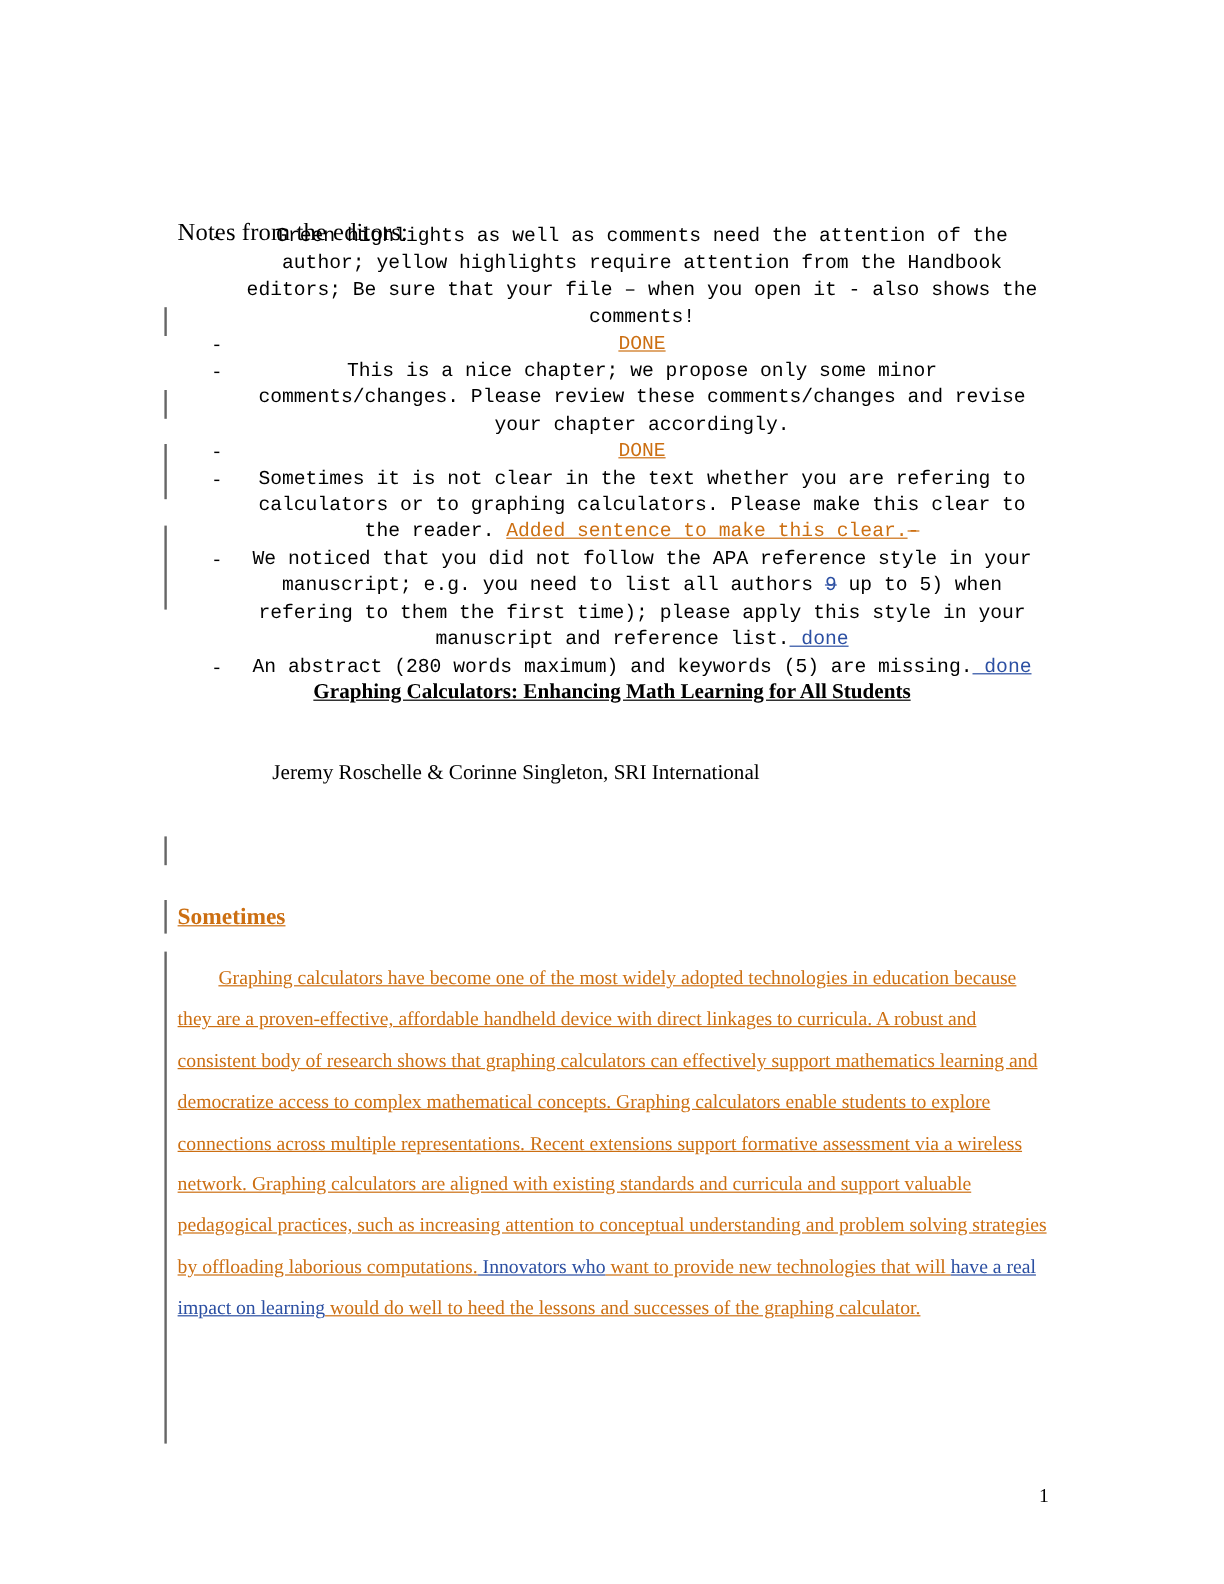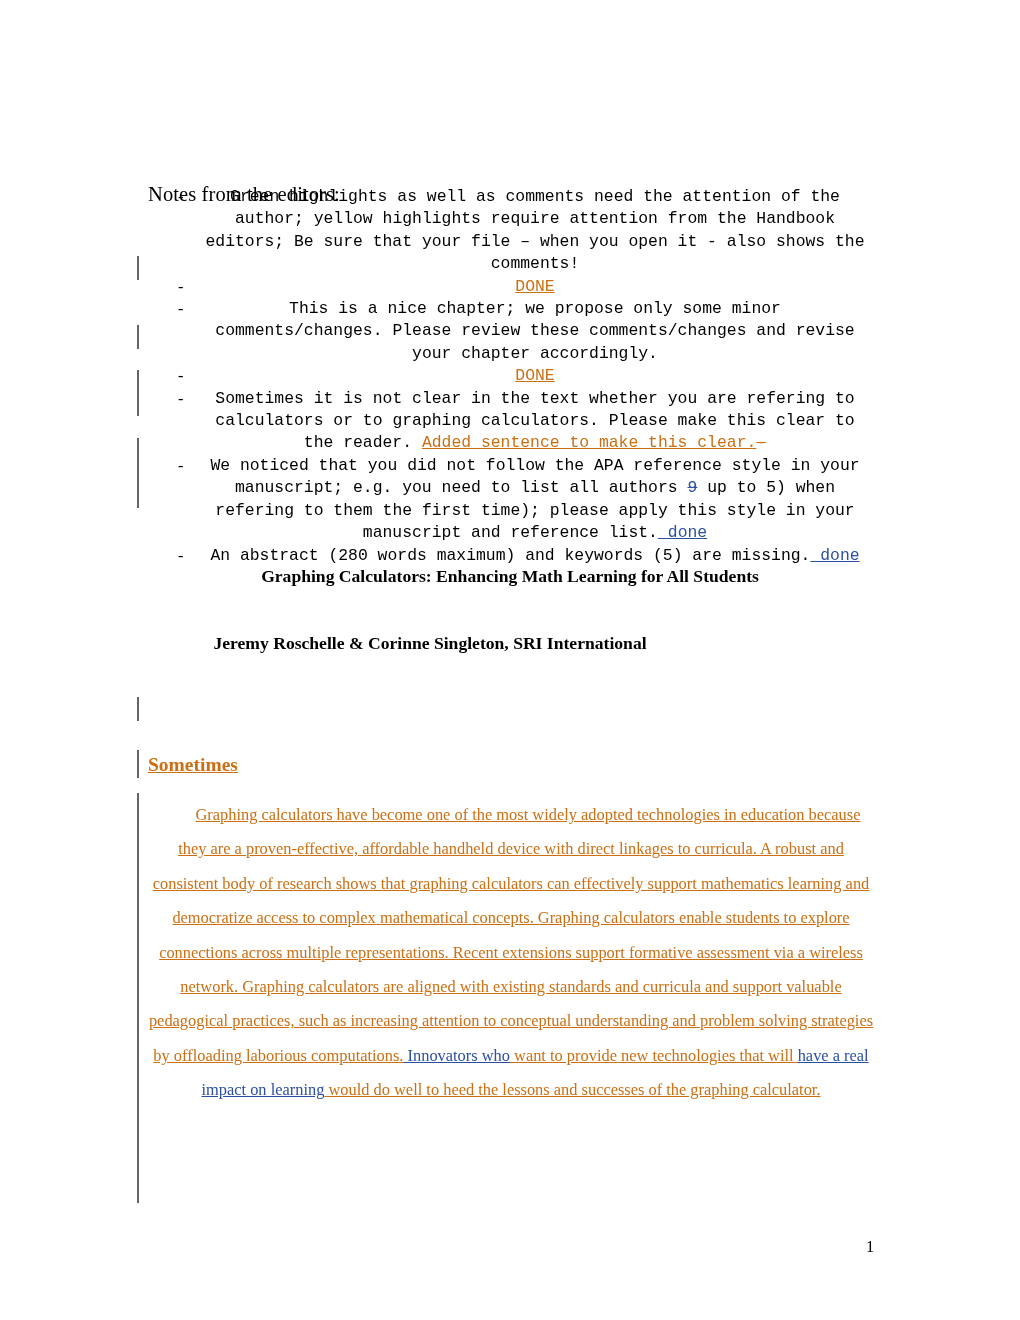--- a/index.html
+++ b/index.html
@@ -95,29 +95,30 @@
   
   .chapter-title {
     position: absolute;
     left: 0;
     top: 564px;
     width: 1020px;
     text-align: center;
     font-size: 17.6px;
     font-weight: bold;
     line-height: 24px;
+    text-decoration: underline;
   }
   .chapter-authors {
     position: absolute;
     left: 0;
     top: 631px;
     width: 860px;
     text-align: center;
     font-size: 17.6px;
-    font-weight: bold;
+    font-weight: normal;
     line-height: 24px;
   }
 
   
   .keywords-line {
     position: absolute;
     left: 148px;
     top: 698px;
     width: 740px;
     font-size: 16.4px;
@@ -135,21 +136,21 @@
   }
 
   
   .abstract-body {
     position: absolute;
     left: 148px;
     top: 798px;
     width: 726px;
     font-size: 16.4px;
     line-height: 34.4px;
-    text-align: center;
+    text-align: left;
   }
   .abstract-body .indent {
     display: inline-block;
     width: 34px;
   }
 
   
   .page-number {
     position: absolute;
     left: 858px;

